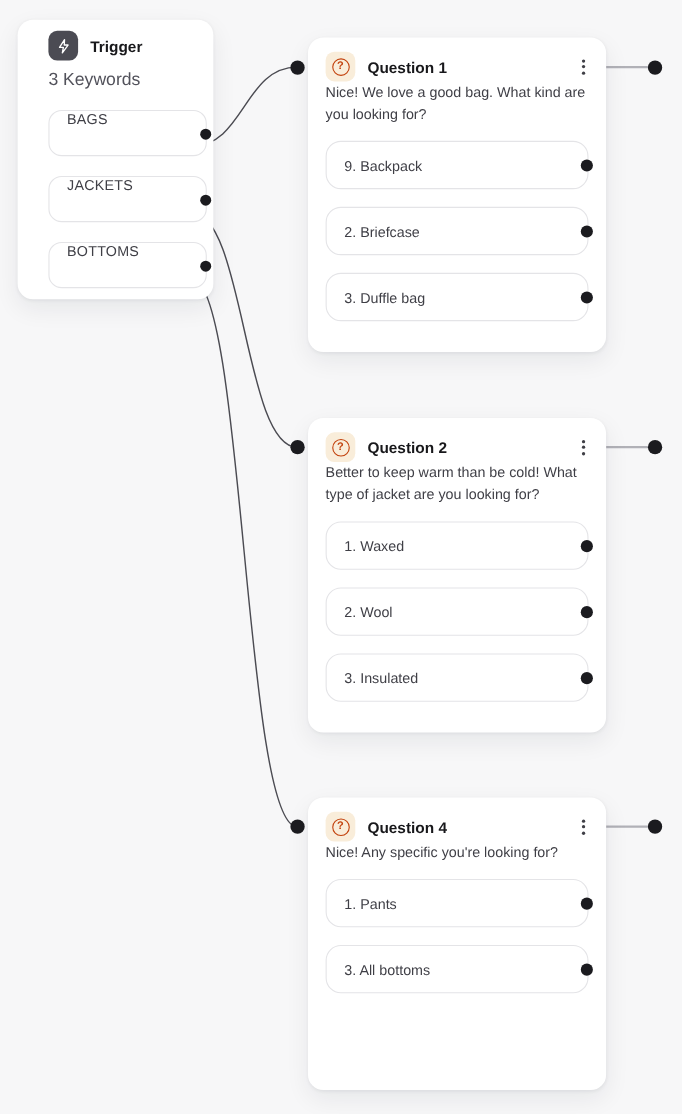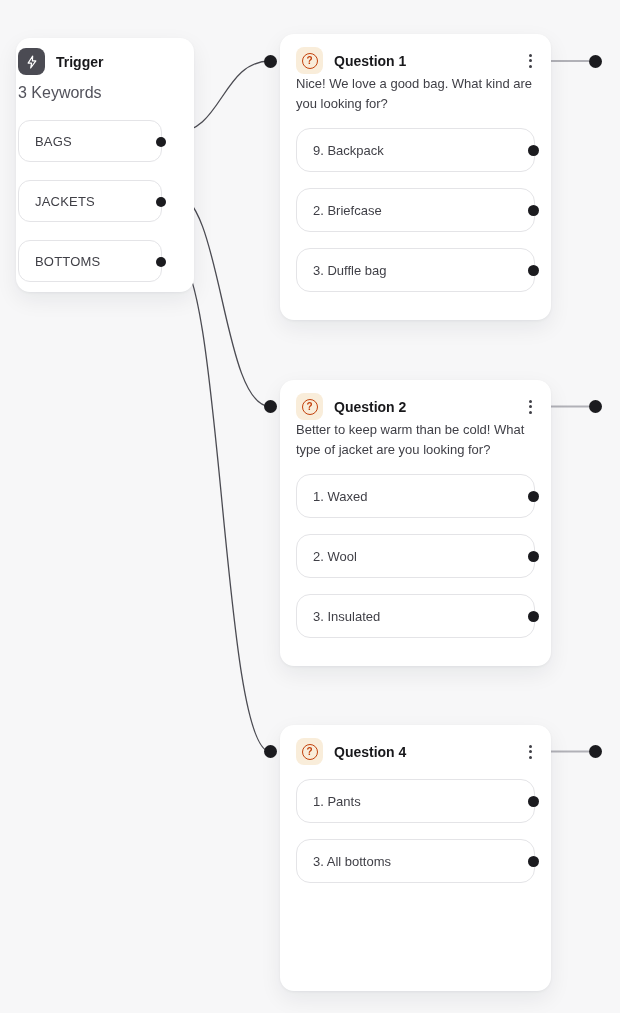--- a/index.html
+++ b/index.html
@@ -5,29 +5,29 @@
   * { box-sizing: border-box; margin: 0; padding: 0; }
   html,body { width: 620px; height: 1013px; }
   body { font-family: "Liberation Sans", sans-serif; background: #f7f7f8; }
   #canvas { position: relative; width: 620px; height: 1013px; background: #f7f7f8; overflow: hidden; }
   #edges { position: absolute; left: 0; top: 0; width: 620px; height: 1013px; z-index: 1; }
 
   .card { position: absolute; background: #ffffff; border-radius: 14px; z-index: 2;
           box-shadow: 0 1px 3px rgba(17,24,39,.05), 0 8px 22px rgba(17,24,39,.07); }
 
   
-  #trigger { left: 16px; top: 38px; width: 178px; height: 254px; padding: 10px 2px; }
+  #trigger { left: 16px; top: 18px; width: 178px; height: 254px; padding: 10px 28px; }
   .trig-head { display: flex; align-items: center; }
   .trig-icon { width: 27px; height: 27px; background: #4b4b53; border-radius: 8px;
                display: flex; align-items: center; justify-content: center; flex: 0 0 27px; }
   .trig-title { margin-left: 11px; font-size: 14px; font-weight: bold; color: #18181b; }
   .trig-sub { margin-top: 9px; font-size: 16px; color: #52525b; }
   .kw-pill { position: relative; width: 144px; height: 42px; margin-top: 18px;
              background: #fff; border: 1px solid #e4e4e7; border-radius: 12px;
-             display: flex; align-items: center; padding-left: 16px; cursor: pointer; }
+             display: flex; padding-left: 16px; cursor: pointer; }
   .kw-pill span.lbl { font-size: 13px; color: #3f3f46; letter-spacing: .2px; }
 
   
   .qcard { left: 280px; width: 271px; padding: 13px 16px 15px 16px; }
   #q1 { top: 34px; height: 286px; }
   #q2 { top: 380px; height: 286px; }
   #q3 { top: 725px; height: 266px; }
   .q-head { display: flex; align-items: center; height: 27px; }
   .q-icon { width: 27px; height: 27px; background: #f9edda; border-radius: 8px; flex: 0 0 27px;
             display: flex; align-items: center; justify-content: center; }
@@ -154,20 +154,21 @@
       <div class="q-icon">
         <span class="ring">?</span>
       </div>
       <div class="q-title">Question 4</div>
       <div class="kebab">
           <i></i>
           <i></i>
           <i></i>
         </div>
     </div>
+    <div class="q-text">Nice! Any specific you're looking for?</div>
     <div class="q-opts">
       <div class="opt">
         <span class="lbl">1. Pants</span>
         <span class="dot opt-dot"></span>
       </div>
       <div class="opt">
         <span class="lbl">3. All bottoms</span>
         <span class="dot opt-dot"></span>
       </div>
     </div>

